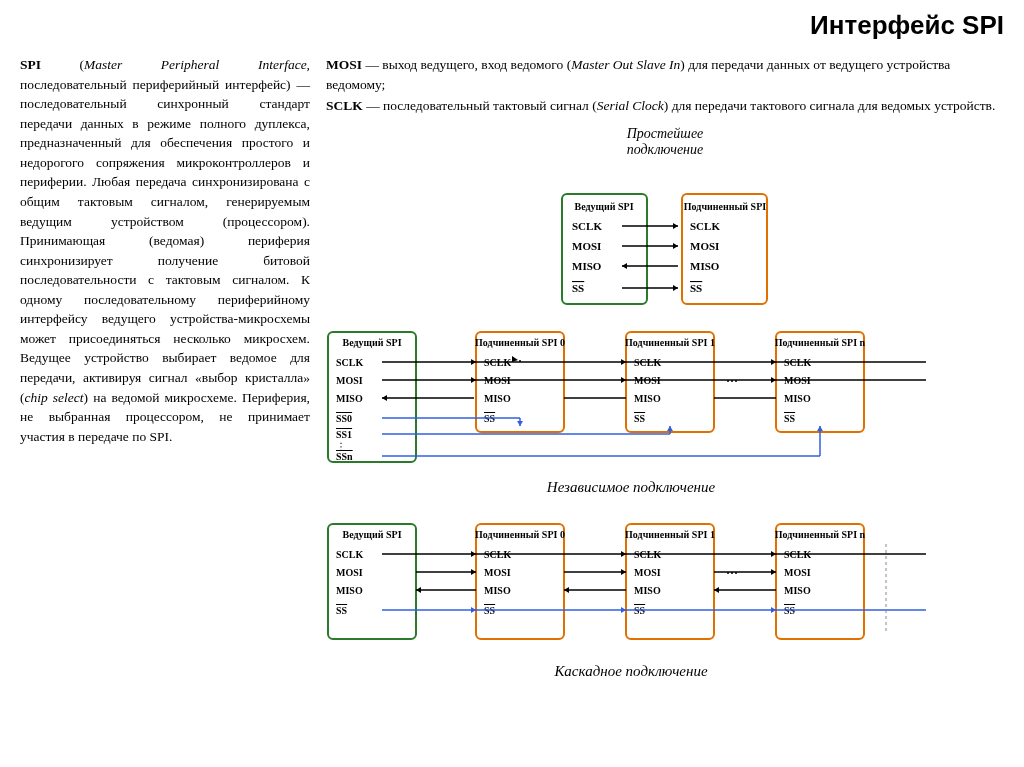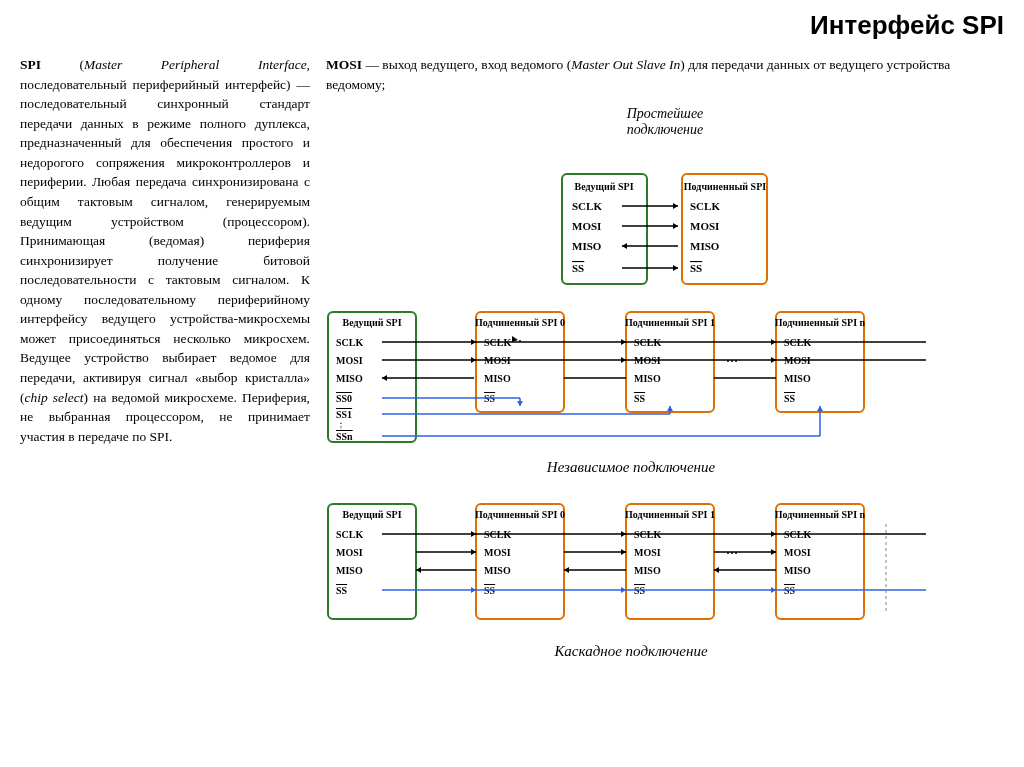--- a/index.html
+++ b/index.html
@@ -91,20 +91,24 @@
 
   <div class="right-column">
 
     <div style="display:flex; gap:10px; align-items:center;flex-direction:column;">
       <div class="defs-text">
         <div class="definitions">
           <p>
             <span class="term">MOSI</span>
             <span> — выход ведущего, вход ведомого (<em>Master Out Slave In</em>) для передачи данных от ведущего устройства ведомому;</span>
           </p>
+          <p>
+            <span class="term">SCLK</span>
+            <span> — последовательный тактовый сигнал (<em>Serial Clock</em>) для передачи тактового сигнала для ведомых устройств.</span>
+          </p>
         </div>
       </div>
 
       <div class="simple-diagram-area">
         <div class="simple-diagram-label">Простейшее<br>подключение</div>
         <svg width="210" height="140">
 
           <rect x="2" y="20" width="85" height="110" rx="5" fill="none" stroke="#2a7a2a" stroke-width="2"></rect>
           <text x="44" y="36" text-anchor="middle" font-size="10" font-weight="bold">Ведущий SPI</text>
 

